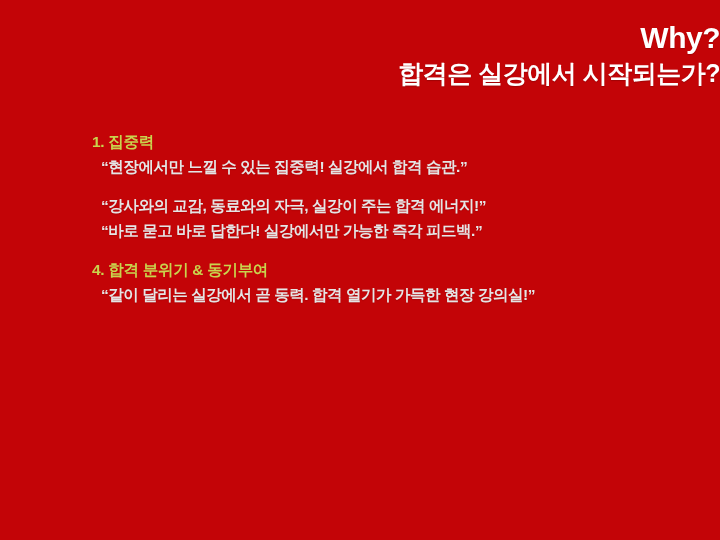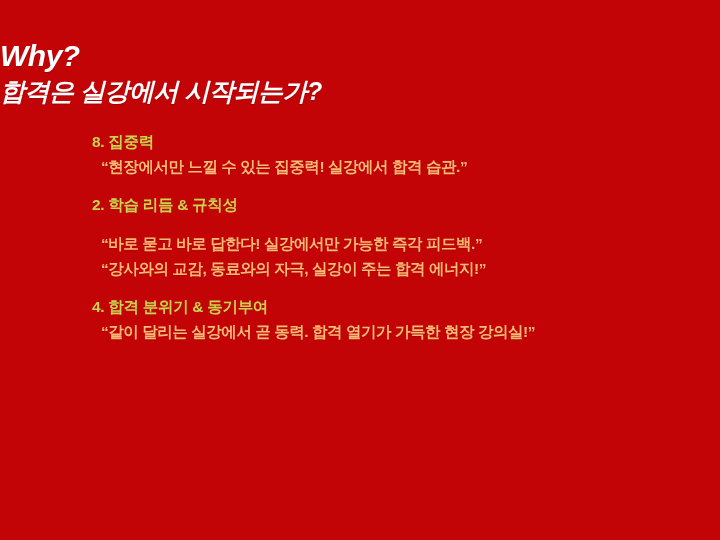--- a/index.html
+++ b/index.html
@@ -20,25 +20,24 @@
     position: relative;
     width: 720px;
     height: 540px;
     box-sizing: border-box;
     background: #c30407;
   }
 
   
   .title-block {
     position: absolute;
-    top: 40px;
+    top: 22px;
     left: 0;
     width: 720px;
-    text-align: left;
-    font-style: italic;
+    text-align: right;
   }
   .title-line {
     display: block;
     color: #ffffff;
     font-weight: 800;
     letter-spacing: -0.5px;
     line-height: 1.08;
     text-shadow: 0 1px 1px rgba(0,0,0,0.18);
     white-space: nowrap;
   }
@@ -73,21 +72,21 @@
     line-height: 1.5;
     margin-bottom: 1px;
     white-space: nowrap;
   }
 
   .quotes {
     padding-left: 9px;
   }
   .quote {
     display: block;
-    color: #fdba74;
+    color: #e5e5e5;
     font-size: 15.5px;
     font-weight: 800;
     letter-spacing: -0.45px;
     line-height: 1.62;
     white-space: nowrap;
     text-shadow: 0 1px 1px rgba(0,0,0,0.12);
   }
 </style>
 </head>
 <body>
@@ -95,36 +94,35 @@
 <div class="slide">
 
   <div class="title-block">
     <span class="title-line line-en">Why?</span>
     <span class="title-line line-ko">합격은 실강에서 시작되는가?</span>
   </div>
 
   <div class="list">
 
     <div class="item">
-      <span class="item-heading">8. 집중력</span>
+      <span class="item-heading">1. 집중력</span>
       <div class="quotes">
         <span class="quote">“현장에서만 느낄 수 있는 집중력! 실강에서 합격 습관.”</span>
       </div>
     </div>
 
     <div class="item">
-      <span class="item-heading">2. 학습 리듬 &amp; 규칙성</span>
       <div class="quotes">
       </div>
     </div>
 
     <div class="item">
       <div class="quotes">
+        <span class="quote">“강사와의 교감, 동료와의 자극, 실강이 주는 합격 에너지!”</span>
         <span class="quote">“바로 묻고 바로 답한다! 실강에서만 가능한 즉각 피드백.”</span>
-        <span class="quote">“강사와의 교감, 동료와의 자극, 실강이 주는 합격 에너지!”</span>
       </div>
     </div>
 
     <div class="item">
       <span class="item-heading">4. 합격 분위기 &amp; 동기부여</span>
       <div class="quotes">
         <span class="quote">“같이 달리는 실강에서 곧 동력. 합격 열기가 가득한 현장 강의실!”</span>
       </div>
     </div>
 

